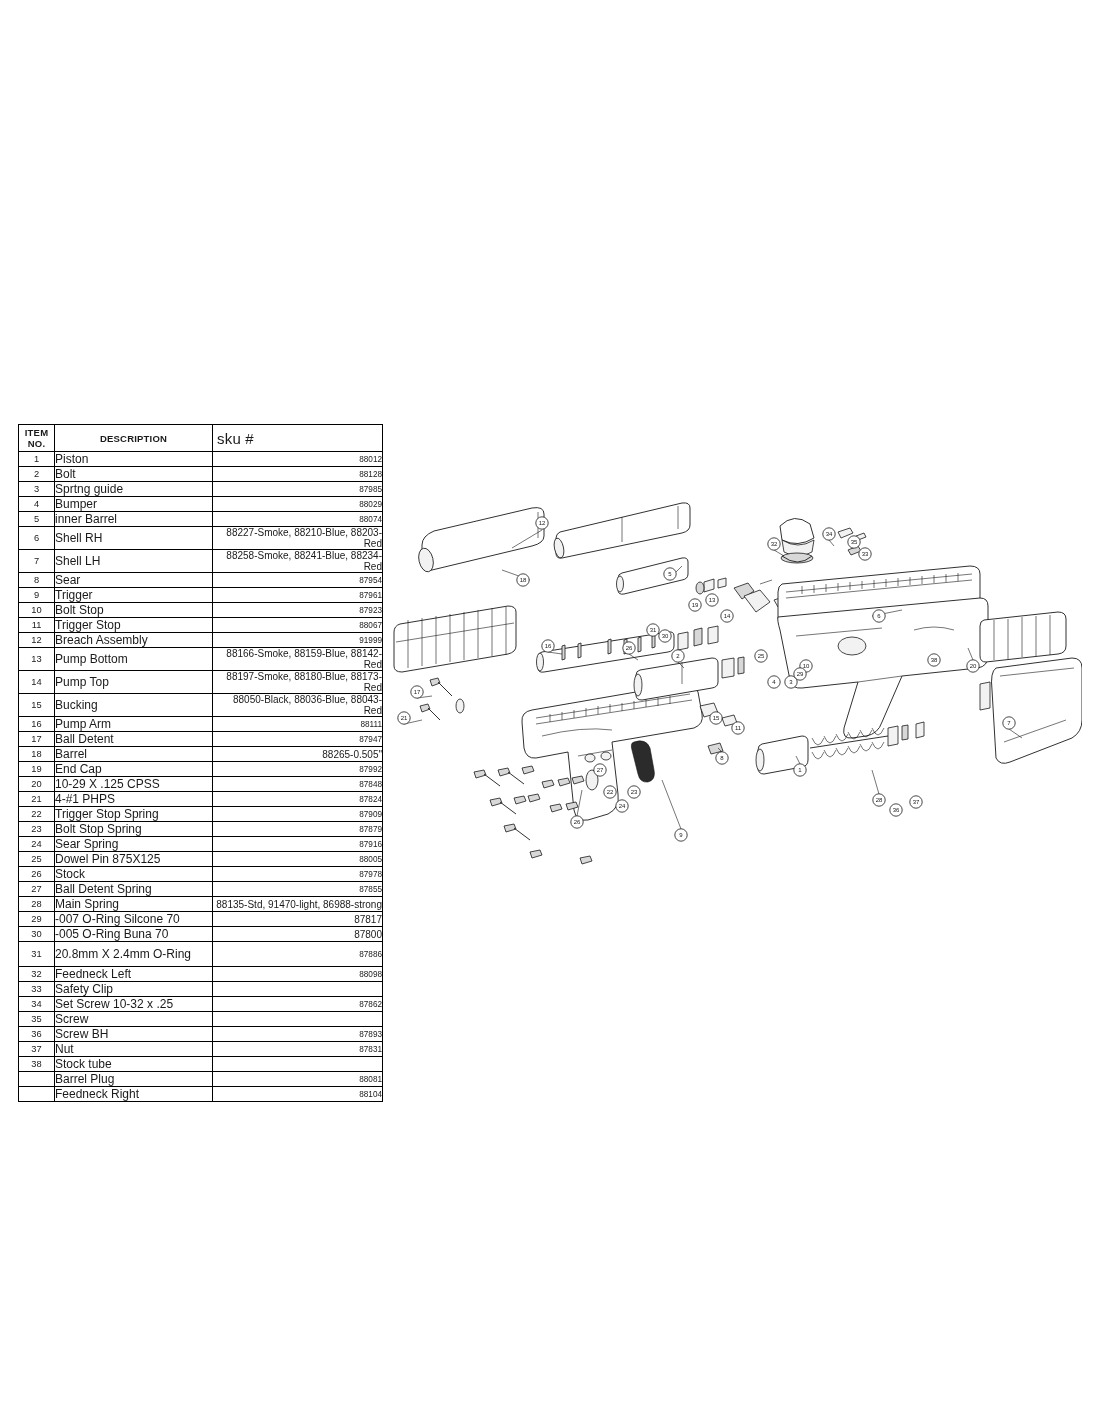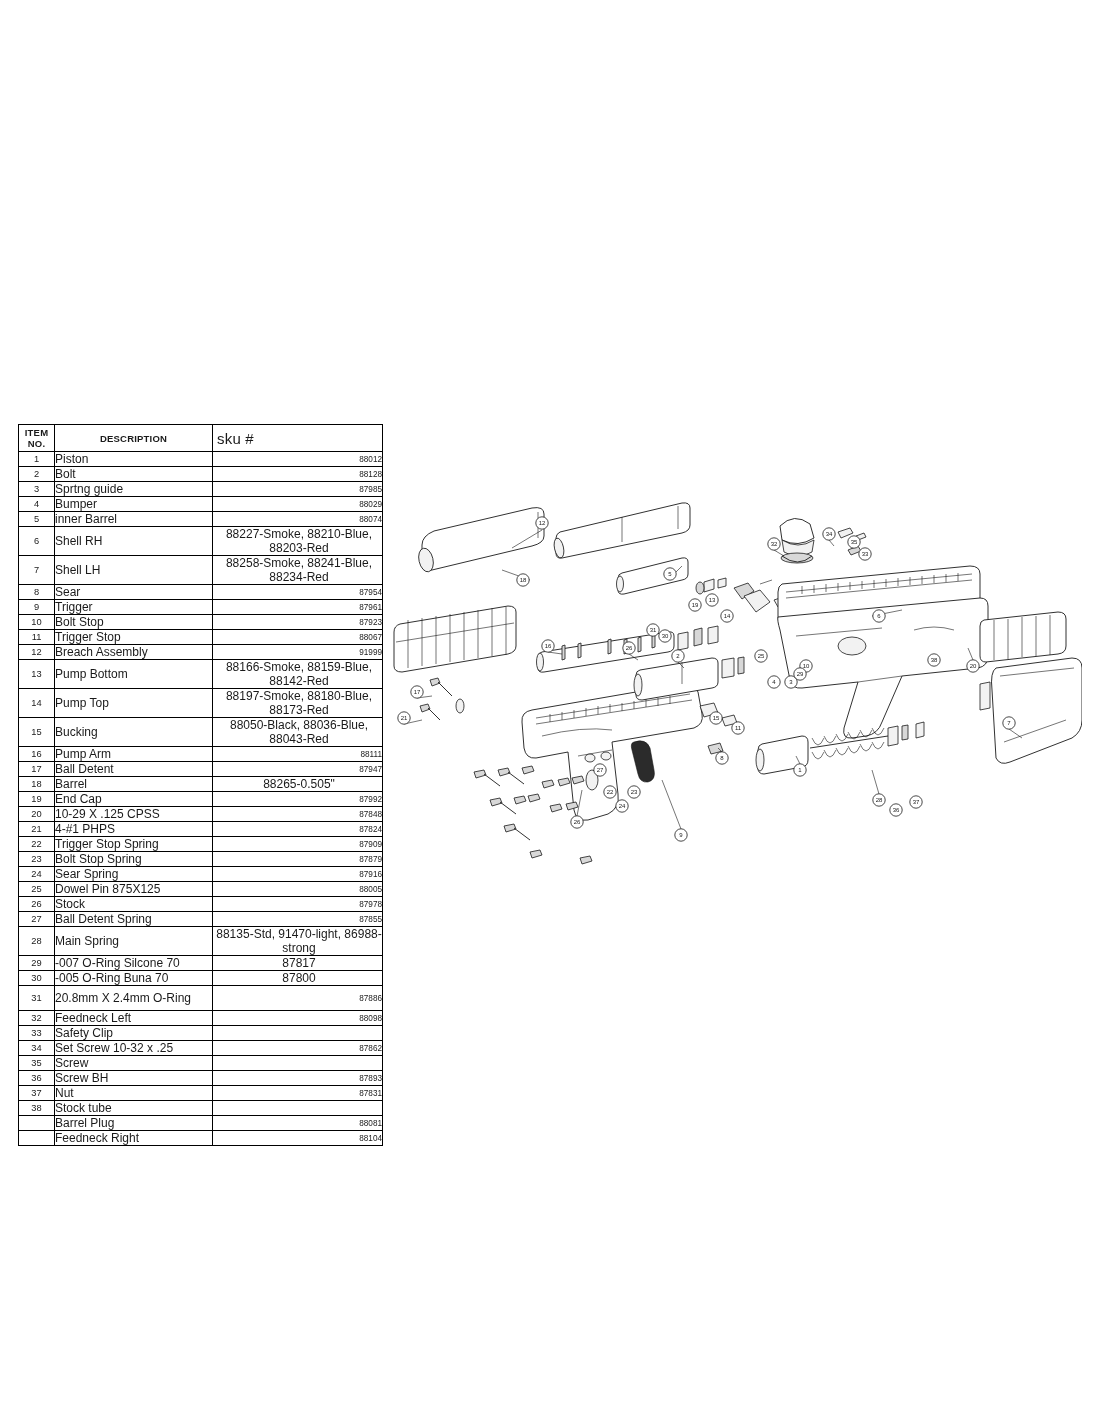--- a/index.html
+++ b/index.html
@@ -61,23 +61,23 @@
   td.desc {
     padding-left: 3px;
     font-size: 12px;
   }
   td.sku {
     text-align: right;
     padding-right: 3px;
     font-size: 8.2px;
   }
   td.sku.left {
-    text-align: center;
+    text-align: right;
     padding-left: 3px;
-    font-size: 12px;
+    font-size: 10px;
   }
   tr.tall td { height: 24px; }
   tr.tall td.desc { line-height: 1.05; }
 
   
   #diagram {
     position: absolute;
     left: 382px;
     top: 470px;
     width: 700px;

